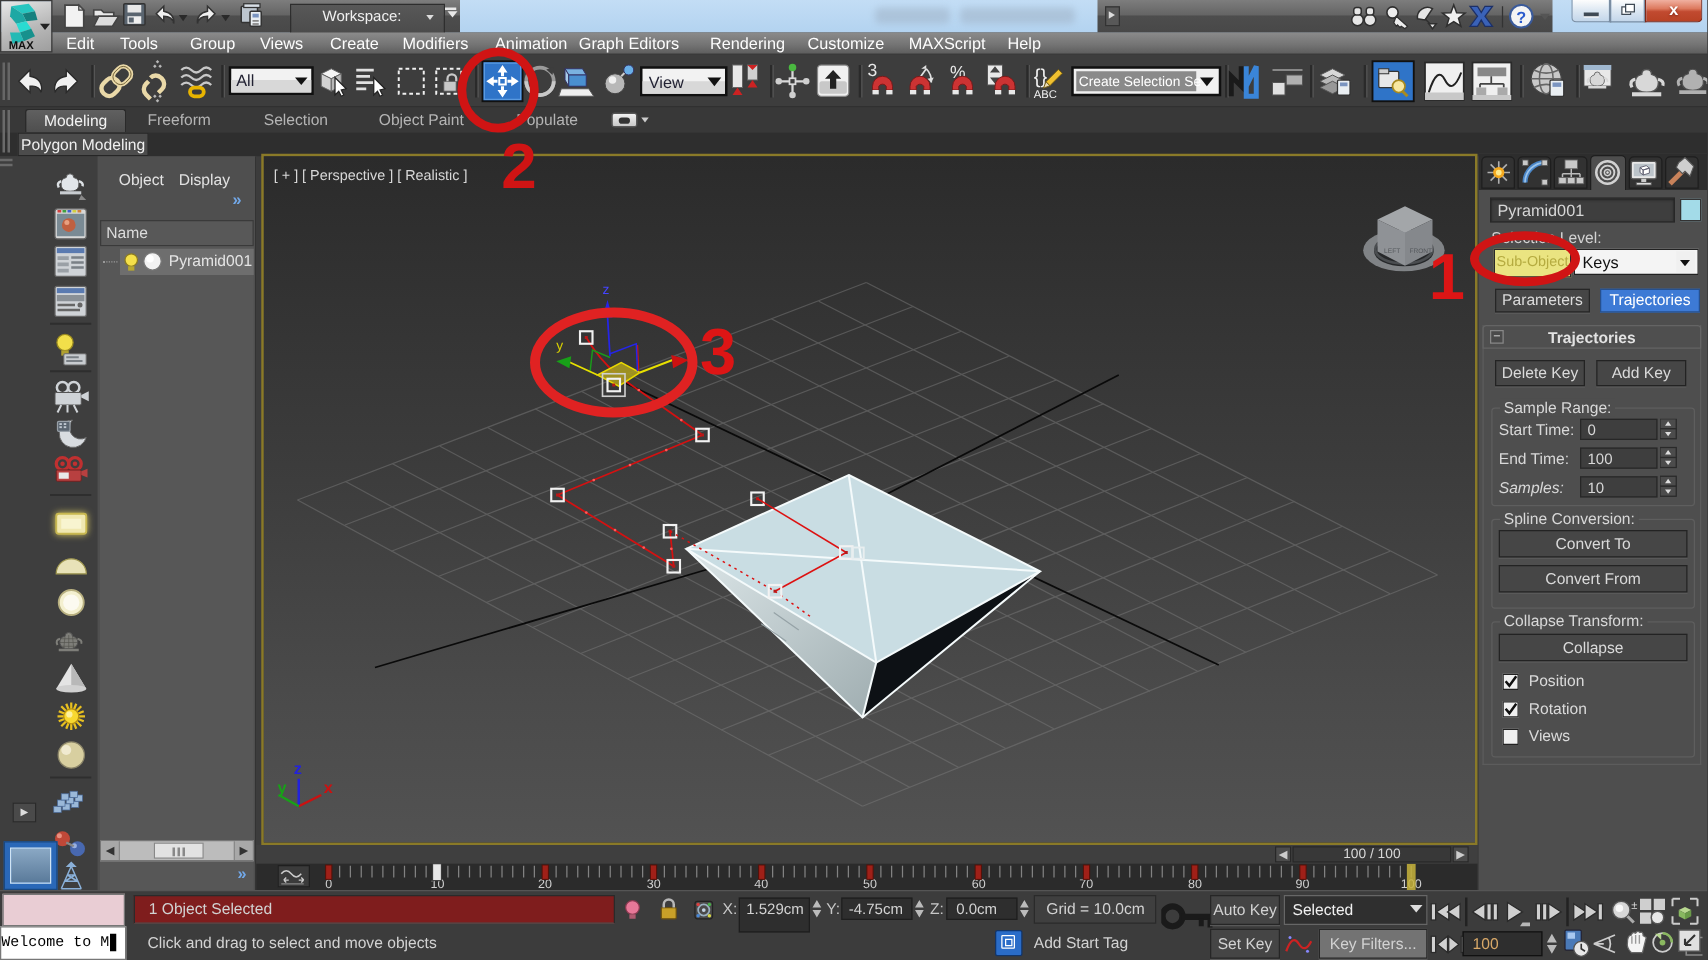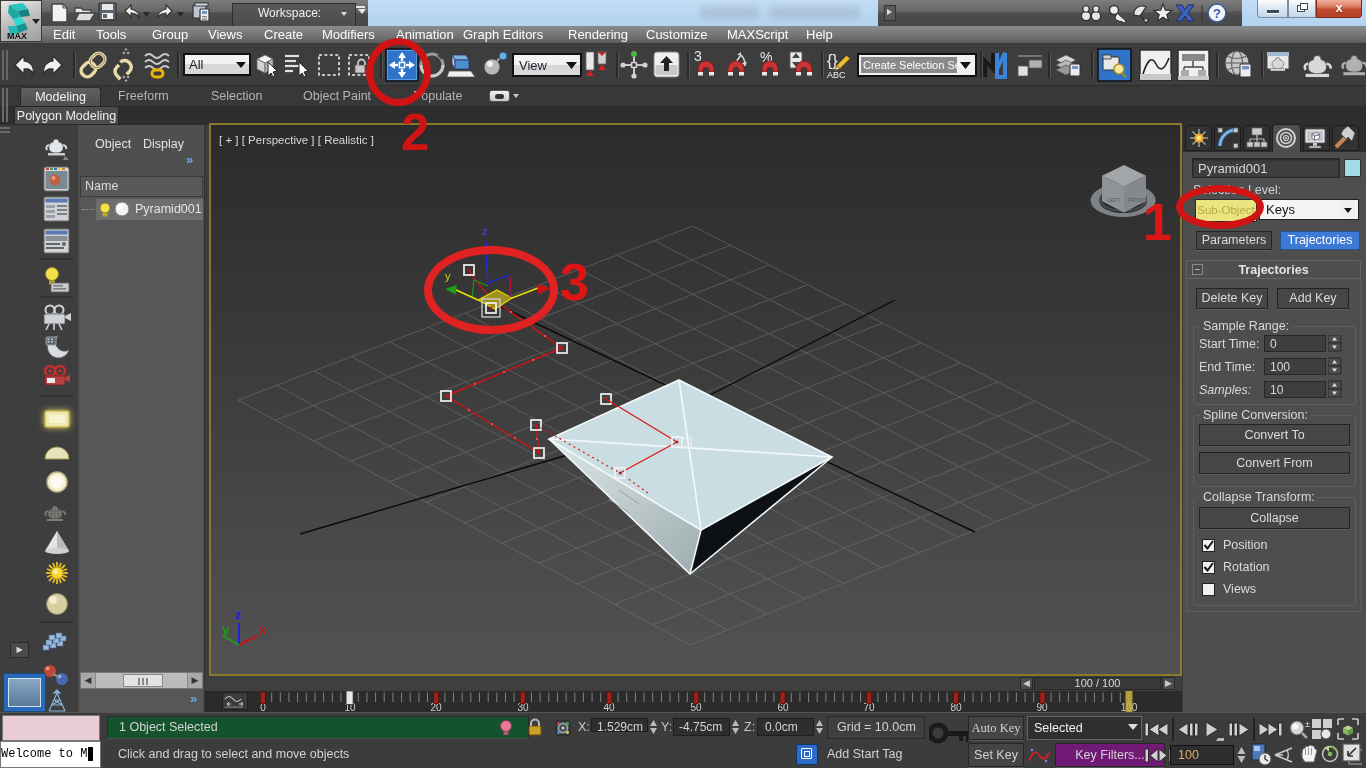--- a/index.html
+++ b/index.html
@@ -1038,38 +1038,38 @@
           <line x1="2" y1="14" x2="20" y2="14" stroke="#888" stroke-width="1"></line>
         </svg>
   </div>
 </div>
 
 <div class="abs" id="statusbar" style="left:0;top:712px;width:1366px;height:56px;background:#3c3c3c;border-top:1px solid #555;font-size:12.5px;color:#d2d2d2;">
 
   <div class="abs" style="left:2px;top:2px;width:98px;height:26px;background:#e9cdd4;border:1px solid #777;"></div>
   <div class="abs" style="left:0;top:28px;width:101px;height:27px;background:#fff;border:1px solid #777;color:#000;font-family:'Liberation Mono',monospace;font-size:12px;line-height:24px;white-space:nowrap;overflow:hidden;">Welcome to M<span style="border-left:5px solid #000;margin-left:1px;">&nbsp;</span></div>
 
-  <div class="abs" style="left:107px;top:3px;width:422px;height:23px;background:#14532d;border:1px solid #2a2a2a;border-bottom-color:#4e4e4e;line-height:21px;padding-left:11px;">1 Object Selected</div>
+  <div class="abs" style="left:107px;top:3px;width:385px;height:23px;background:#7f1d1d;border:1px solid #2a2a2a;border-bottom-color:#4e4e4e;line-height:21px;padding-left:11px;">1 Object Selected</div>
   <div class="abs" style="left:107px;top:30px;line-height:23px;padding-left:11px;">Click and drag to select and move objects</div>
 
   <svg class="abs" style="left:498px;top:5px;" width="75" height="20" viewBox="0 0 75 20">
     <circle cx="8" cy="8" r="5.5" fill="#e87898" stroke="#8a3a50" stroke-width="1"></circle>
     <rect x="5.5" y="13.5" width="5" height="3.5" fill="#b05a70"></rect>
     <rect x="31" y="8" width="12" height="9" rx="1" fill="#c8a028" stroke="#6a5010" stroke-width="1"></rect>
     <path d="M33 8 v-2.5 a4 4 0 0 1 8 0 V8" fill="none" stroke="#b8b8b8" stroke-width="2"></path>
     <rect x="58" y="3" width="14" height="14" rx="2" fill="#4a4a4a" stroke="#222" stroke-width="1"></rect>
     <circle cx="65" cy="10" r="4.5" fill="none" stroke="#9ab0c0" stroke-width="1.4"></circle>
     <circle cx="65" cy="10" r="1.5" fill="#c0d0e0"></circle>
     <circle cx="60.5" cy="5.5" r="1.4" fill="#d84040"></circle>
         <circle cx="69.5" cy="5.5" r="1.4" fill="#48b048"></circle>
         <circle cx="60.5" cy="14.5" r="1.4" fill="#4888d8"></circle>
         <circle cx="69.5" cy="14.5" r="1.4" fill="#d8d848"></circle>
   </svg>
   <span class="abs" style="left:578px;top:7px;color:#c8c8c8;">X:</span>
-  <div class="abs" style="left:591px;top:5px;width:57px;height:14px;background:#2e2e2e;border:1px solid #1e1e1e;line-height:16px;padding-left:5px;font-size:12px;">1.529cm</div>
+  <div class="abs" style="left:591px;top:5px;width:57px;height:28px;background:#2e2e2e;border:1px solid #1e1e1e;line-height:16px;padding-left:5px;font-size:12px;">1.529cm</div>
   <svg class="abs" style="left:649px;top:5px;" width="9" height="18">
         <path d="M1 8 l7 0 l-3.5 -6 z M1 10 l7 0 l-3.5 6 z" fill="#bbb"></path>
       </svg>
   <span class="abs" style="left:661px;top:7px;color:#c8c8c8;">Y:</span>
   <div class="abs" style="left:673px;top:5px;width:57px;height:18px;background:#2e2e2e;border:1px solid #1e1e1e;line-height:16px;padding-left:5px;font-size:12px;">-4.75cm</div>
   <svg class="abs" style="left:731px;top:5px;" width="9" height="18">
         <path d="M1 8 l7 0 l-3.5 -6 z M1 10 l7 0 l-3.5 6 z" fill="#bbb"></path>
       </svg>
   <span class="abs" style="left:744px;top:7px;color:#c8c8c8;">Z:</span>
   <div class="abs" style="left:757px;top:5px;width:57px;height:18px;background:#2e2e2e;border:1px solid #1e1e1e;line-height:16px;padding-left:7px;font-size:12px;">0.0cm</div>
@@ -1083,31 +1083,31 @@
   </div>
   <div class="abs" style="left:827px;top:31px;line-height:21px;">Add Start Tag</div>
 
   <svg class="abs" style="left:929px;top:8px;" width="42" height="32" viewBox="0 0 42 32">
     <circle cx="9" cy="12" r="8" fill="none" stroke="#1a1a1a" stroke-width="5"></circle>
     <rect x="16" y="10" width="25" height="5" fill="#1a1a1a"></rect>
     <rect x="30" y="14" width="4" height="6" fill="#1a1a1a"></rect>
     <rect x="37" y="14" width="4" height="7" fill="#1a1a1a"></rect>
   </svg>
 
-  <div class="abs" style="left:968px;top:3px;width:56px;height:24px;background:#454545;border:1px solid #262626;box-shadow:0 1px 0 #585858;text-align:center;line-height:22px;font-family:Liberation Serif, serif;">Auto Key</div>
+  <div class="abs" style="left:968px;top:3px;width:56px;height:24px;background:#454545;border:1px solid #262626;box-shadow:0 1px 0 #585858;text-align:center;line-height:22px;">Auto Key</div>
   <div class="abs" style="left:968px;top:30px;width:56px;height:24px;background:#454545;border:1px solid #262626;box-shadow:0 1px 0 #585858;text-align:center;line-height:22px;">Set Key</div>
   <div class="abs" style="left:1027px;top:3px;width:115px;height:24px;background:#2f2f2f;border:1px solid #666;line-height:22px;padding-left:6px;color:#f0f0f0;">Selected
     <div class="abs" style="right:3px;top:7px;width:0;height:0;border:5px solid transparent;border-top:6px solid #ddd;"></div>
   </div>
   <svg class="abs" style="left:1027px;top:32px;" width="26" height="22" viewBox="0 0 26 22">
     <path d="M2 16 Q7 2 12 10 T22 8" fill="none" stroke="#cc2222" stroke-width="1.8"></path>
     <circle cx="5" cy="5" r="1.2" fill="#8888ff"></circle>
         <circle cx="19" cy="16" r="1.2" fill="#8888ff"></circle>
   </svg>
-  <div class="abs" style="left:1055px;top:30px;width:110px;height:24px;background:#701a75;border:1px solid #262626;box-shadow:0 1px 0 #585858;text-align:center;line-height:22px;">Key Filters...</div>
+  <div class="abs" style="left:1055px;top:30px;width:87px;height:24px;background:#737373;border:1px solid #262626;box-shadow:0 1px 0 #585858;text-align:center;line-height:22px;">Key Filters...</div>
 
   <svg class="abs" style="left:1144px;top:2px;" width="222px" height="53" viewBox="0 0 222 53">
     <g fill="#d0d0d0" stroke="#2a2a2a" stroke-width="1">
 
       <rect x="1" y="8" width="3.5" height="13"></rect>
           <path d="M15 8 L5 14.5 L15 21 Z"></path>
           <path d="M24 8 L14 14.5 L24 21 Z"></path>
       <line x1="29" y1="3" x2="29" y2="26" stroke="#222" stroke-width="2"></line>
 
       <path d="M44 8 L34 14.5 L44 21 Z"></path>

